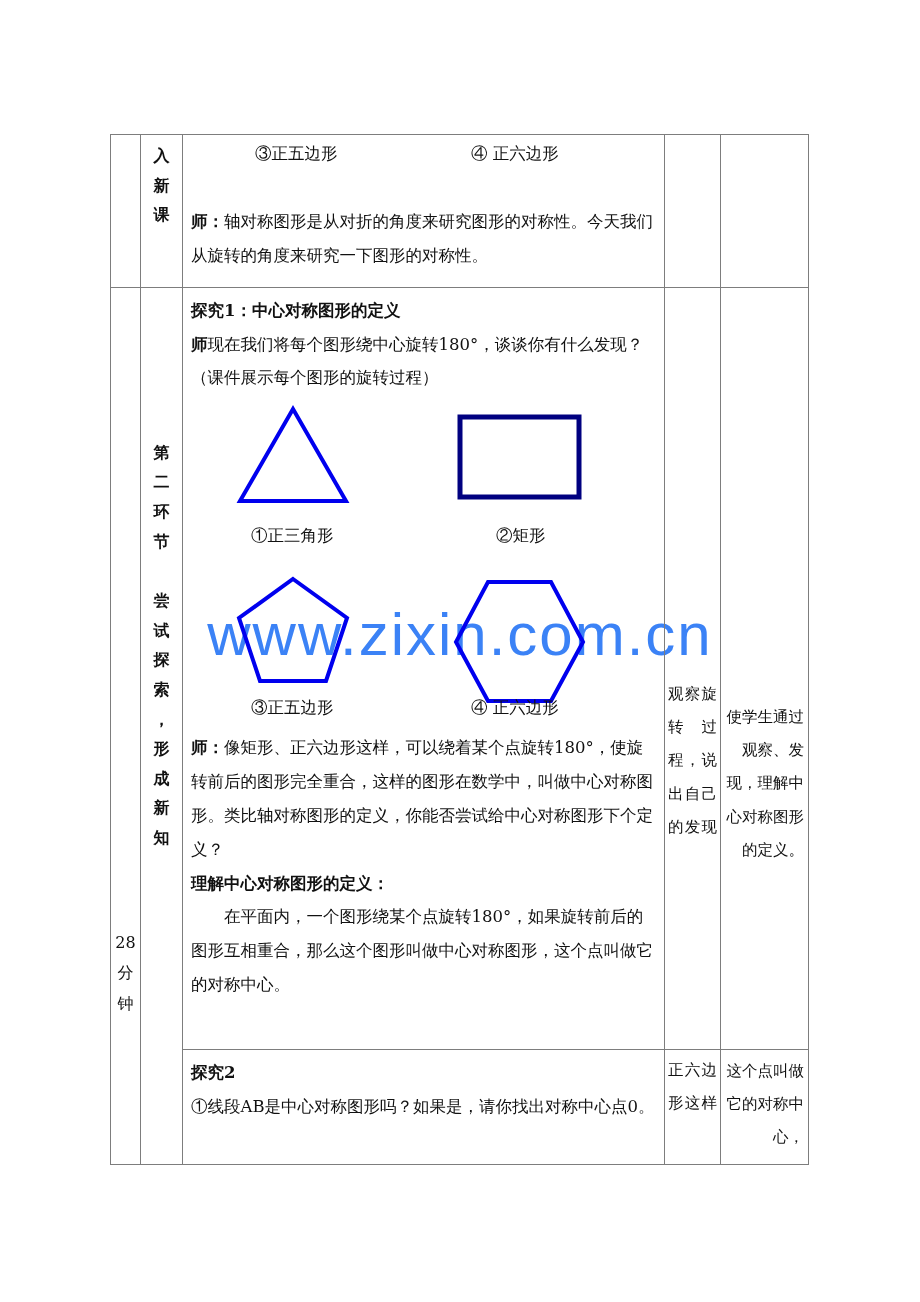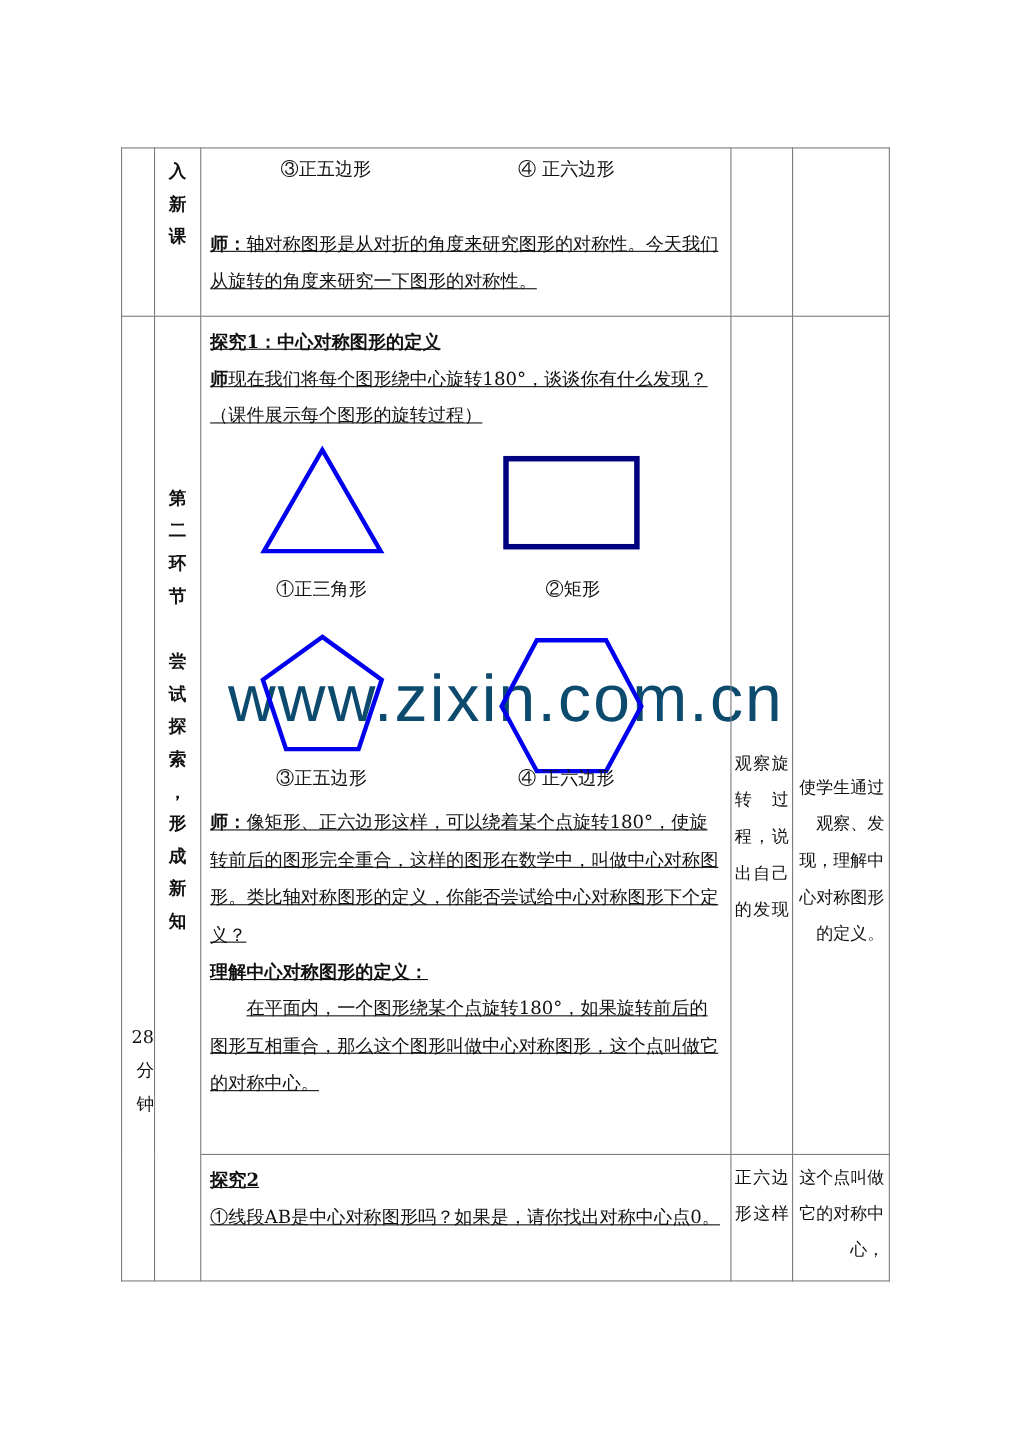--- a/index.html
+++ b/index.html
@@ -19,21 +19,21 @@
   
   #watermark {
     position: absolute;
     left: 0;
     top: 600px;
     width: 920px;
     text-align: center;
     font-family: "Liberation Sans", sans-serif;
     font-size: 60px;
     letter-spacing: 2px;
-    color: #0c4a6e;
+    color: #3b82f6;
     z-index: 5;
     pointer-events: none;
     user-select: none;
     white-space: nowrap;
   }
 
   
   #lesson-table {
     position: absolute;
     left: 110px;
@@ -65,34 +65,33 @@
     line-height: 1.85;
     text-align: center;
     padding-top: 6px;
   }
   .vstack .ch { display: block; }
   .vstack .gap { display: block; height: 30px; }
 
   .col1-time {
     font-size: 16px;
     line-height: 1.9;
-    text-align: right;
+    text-align: center;
   }
   .col1-time .ch { display: block; }
 
   .col2-bold {
     font-weight: bold;
   }
 
   
   .body-cell {
     padding: 6px 8px 6px 8px;
     font-size: 16.5px;
     line-height: 2.05;
-    text-decoration: underline;
   }
   .body-cell p {
     margin: 0;
   }
   .p-bold { font-weight: bold; }
   .lead { font-weight: bold; }
   .indent2 { text-indent: 2em; }
 
   
   .toprow-labels {

